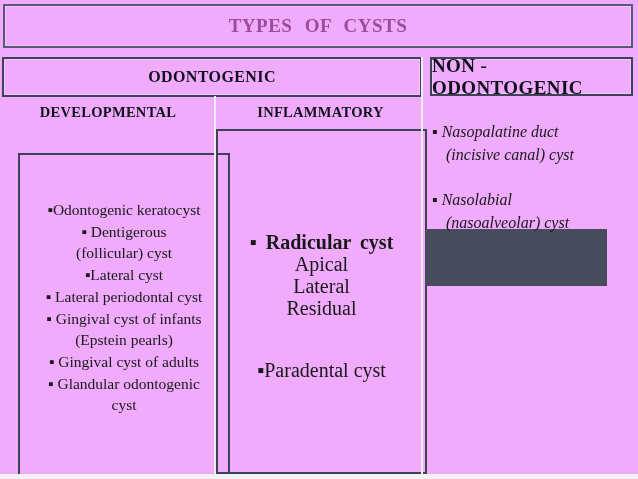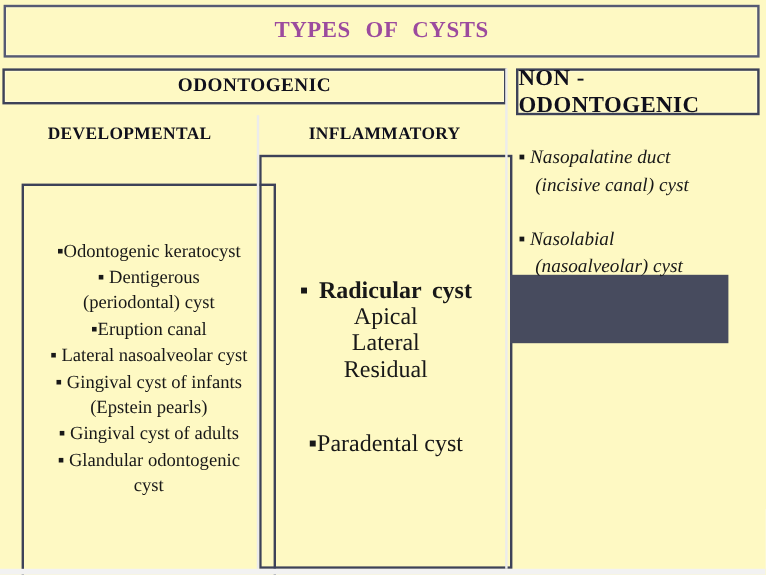--- a/index.html
+++ b/index.html
@@ -1,19 +1,19 @@
 <!DOCTYPE html>
 <html><head>
 <meta charset="utf-8">
 <style>
   html,body{margin:0;padding:0;}
   .slide{
     position:relative;
     width:638px;height:479px;
-    background:#fef9c3;
+    background:#f0abfc;
     overflow:hidden;
     font-family:"Liberation Serif","DejaVu Serif",serif;
     color:#181818;
   }
   .abs{position:absolute;box-sizing:border-box;}
 
   .title-box{
     left:3px;top:4px;width:630px;height:44px;
     border:2px solid #565a74;
     box-shadow:inset 0 0 0 1px rgba(255,255,255,0.25);
@@ -22,21 +22,21 @@
   .title-text{
     color:#9c4b9e;font-weight:bold;font-size:19px;
     letter-spacing:0.5px;word-spacing:7px;
   }
 
   .hdr-box{
     border:2px solid #3d4258;
     box-shadow:inset 0 0 0 1px rgba(255,255,255,0.3);
     display:flex;align-items:center;justify-content:center;
   }
-  .odo-box{left:2px;top:57px;width:420px;height:30px;}
+  .odo-box{left:2px;top:57px;width:420px;height:40px;}
   .nonodo-box{left:430px;top:57px;width:203px;height:39px;}
   .hdr-text{
     color:#10101c;font-weight:bold;font-size:16px;letter-spacing:0.4px;
   }
   .nonodo-box .hdr-text{font-size:19px;}
 
   .col-label{
     top:96px;height:33px;
     display:flex;align-items:center;justify-content:center;
     color:#10101c;font-weight:bold;font-size:14.5px;letter-spacing:0.3px;text-align:right;
@@ -97,23 +97,23 @@
   <div class="abs hdr-box nonodo-box">
     <span class="hdr-text">NON - ODONTOGENIC</span>
   </div>
 
   <div class="abs col-label dev-label">DEVELOPMENTAL</div>
   <div class="abs col-label inf-label">INFLAMMATORY</div>
 
   <div class="abs content-box dev-box">
     <div class="li">▪Odontogenic keratocyst</div>
     <div class="li">▪ Dentigerous
-(periodontal) cyst</div>
-    <div class="li">▪Eruption canal</div>
-    <div class="li">▪ Lateral nasoalveolar cyst</div>
+(follicular) cyst</div>
+    <div class="li">▪Lateral cyst</div>
+    <div class="li">▪ Lateral periodontal cyst</div>
     <div class="li">▪ Gingival cyst of infants
 (Epstein pearls)</div>
     <div class="li">▪ Gingival cyst of adults</div>
     <div class="li">▪ Glandular odontogenic
 cyst</div>
   </div>
 
   <div class="abs content-box inf-box">
     <div class="li radicular">▪ Radicular cyst</div>
     <div class="li">Apical</div>

